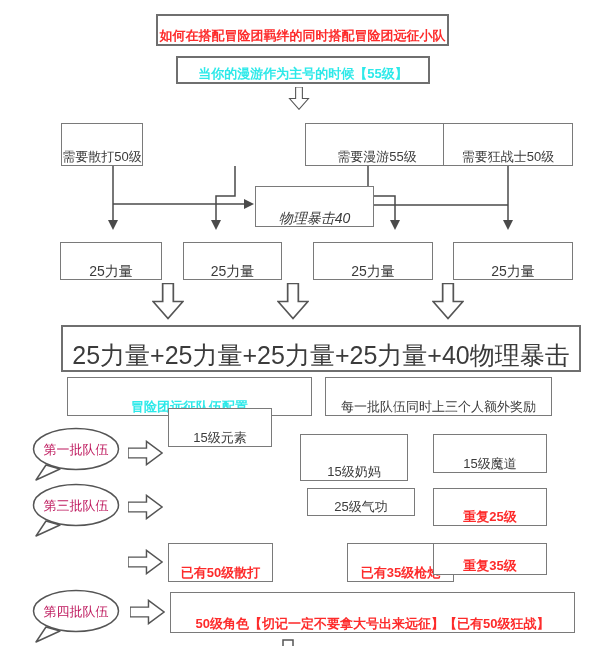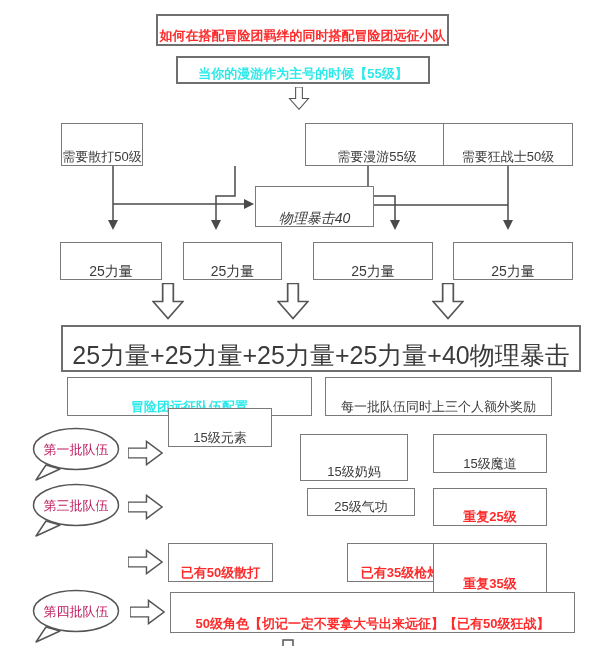--- a/index.html
+++ b/index.html
@@ -112,21 +112,21 @@
     <polygon points="0,8 19,8 19,1 35,13 19,25 19,18 0,18" fill="#fff" stroke="#555" stroke-width="1.5"></polygon>
   </svg>
   <div class="box" style="left:307px;top:488px;width:108px;height:28px;">25级气功</div>
   <div class="box red" style="left:433px;top:488px;width:114px;height:38px;">重复25级</div>
 
   <svg class="arrow-abs" style="left:128px;top:549px;" width="35" height="26" viewBox="0 0 36 26">
     <polygon points="0,8 19,8 19,1 35,13 19,25 19,18 0,18" fill="#fff" stroke="#555" stroke-width="1.5"></polygon>
   </svg>
   <div class="box red" style="left:168px;top:543px;width:105px;height:39px;">已有50级散打</div>
   <div class="box red" style="left:300px;top:543px;width:107px;height:39px;margin-left:47px;">已有35级枪炮</div>
-  <div class="box red" style="left:433px;top:543px;width:114px;height:50px;">重复35级</div>
+  <div class="box red" style="left:433px;top:543px;width:114px;height:32px;">重复35级</div>
 
   <div class="bubble" style="left:32px;top:589px;">
     <svg width="88" height="56" viewBox="0 0 88 56">
       <path d="M14,38 L4,53 L28,42 Z" fill="#fff" stroke="#555" stroke-width="1.5" stroke-linejoin="round"></path>
       <ellipse cx="44" cy="22" rx="42.5" ry="20.5" fill="#fff" stroke="#555" stroke-width="1.5"></ellipse>
     </svg>
     <span class="lbl">第四批队伍</span>
   </div>
   <svg class="arrow-abs" style="left:130px;top:599px;" width="35" height="26" viewBox="0 0 36 26">
     <polygon points="0,8 19,8 19,1 35,13 19,25 19,18 0,18" fill="#fff" stroke="#555" stroke-width="1.5"></polygon>

